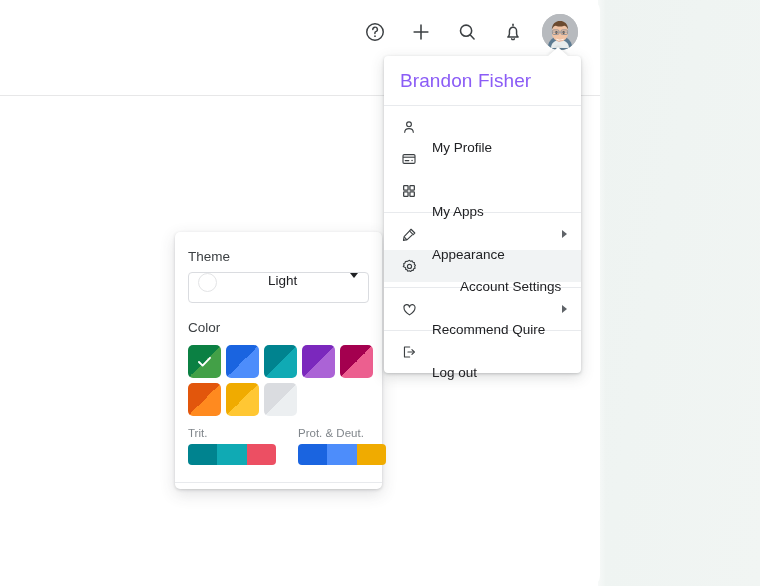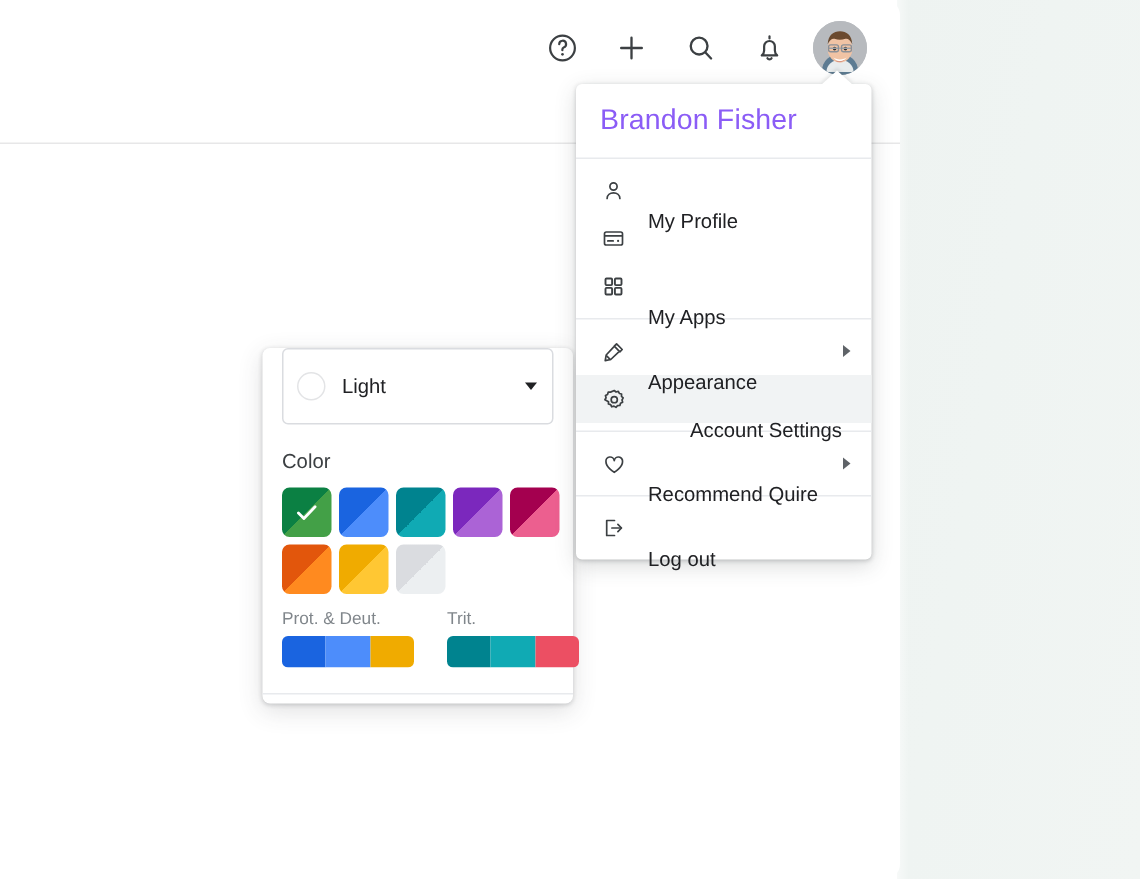--- a/index.html
+++ b/index.html
@@ -146,28 +146,28 @@
     z-index: 15;
     padding-bottom: 6px;
   }
   .tp-section { padding: 0 13px; }
   .tp-label {
     font-size: 13.5px;
     color: #3c4043;
     padding: 17px 0 8px 0;
   }
   .select-box {
-    height: 51px;
+    height: 31px;
     border: 1px solid #dadce0;
     border-radius: 4px;
     display: flex;
-    align-items: center;
     padding: 0 10px 0 9px;
     cursor: pointer;
     background: #fff;
+    gap: 40px;
   }
   .select-circle {
     width: 19px; height: 19px;
     border-radius: 50%;
     border: 1px solid #e3e4e6;
     background: #ffffff;
     margin-right: 11px;
     flex: none;
   }
   .select-text {
@@ -382,20 +382,21 @@
           </svg>
         </span>
         <span class="mi-label">Log out</span>
       </div>
     </div>
   </div>
 
   <div class="theme-panel">
 
     <div class="tp-section">
+      <div class="tp-label">Theme</div>
       <div class="select-box">
         <span class="select-circle"></span>
         <span class="select-text">Light</span>
         <span class="select-caret"></span>
       </div>
     </div>
 
     <div class="tp-section">
       <div class="tp-label">Color</div>
       <div class="swatch-grid" id="swatch-grid">
@@ -410,35 +411,35 @@
           <div class="swatch" style="background: linear-gradient(135deg, rgb(0, 131, 143) 0%, rgb(0, 131, 143) 50%, rgb(16, 170, 180) 50%, rgb(16, 170, 180) 100%);"></div>
           <div class="swatch" style="background: linear-gradient(135deg, rgb(123, 40, 189) 0%, rgb(123, 40, 189) 50%, rgb(171, 99, 214) 50%, rgb(171, 99, 214) 100%);"></div>
           <div class="swatch" style="background: linear-gradient(135deg, rgb(164, 0, 79) 0%, rgb(164, 0, 79) 50%, rgb(236, 95, 143) 50%, rgb(236, 95, 143) 100%);"></div>
           <div class="swatch" style="background: linear-gradient(135deg, rgb(226, 86, 12) 0%, rgb(226, 86, 12) 50%, rgb(255, 138, 31) 50%, rgb(255, 138, 31) 100%);"></div>
           <div class="swatch" style="background: linear-gradient(135deg, rgb(240, 171, 0) 0%, rgb(240, 171, 0) 50%, rgb(255, 199, 51) 50%, rgb(255, 199, 51) 100%);"></div>
           <div class="swatch" style="background: linear-gradient(135deg, rgb(218, 220, 224) 0%, rgb(218, 220, 224) 50%, rgb(236, 239, 241) 50%, rgb(236, 239, 241) 100%);"></div>
         </div>
 
       <div class="cb-row" id="cb-row">
           <div class="cb-group">
+            <div class="cb-caption">Trit.</div>
+            <div class="cb-bar">
+              <span style="background: rgb(0, 131, 143);"></span>
+              <span style="background: rgb(16, 170, 180);"></span>
+              <span style="background: rgb(236, 79, 99);"></span>
+            </div>
+          </div>
+          <div class="cb-group">
             <div class="cb-caption">Prot. &amp; Deut.</div>
             <div class="cb-bar">
               <span style="background: rgb(26, 100, 224);"></span>
               <span style="background: rgb(77, 141, 251);"></span>
               <span style="background: rgb(240, 171, 0);"></span>
             </div>
           </div>
-          <div class="cb-group">
-            <div class="cb-caption">Trit.</div>
-            <div class="cb-bar">
-              <span style="background: rgb(0, 131, 143);"></span>
-              <span style="background: rgb(16, 170, 180);"></span>
-              <span style="background: rgb(236, 79, 99);"></span>
-            </div>
-          </div>
         </div>
     </div>
 
     <div class="tp-divider"></div>
 
   </div>
 
 </div>
 
 </body></html>

